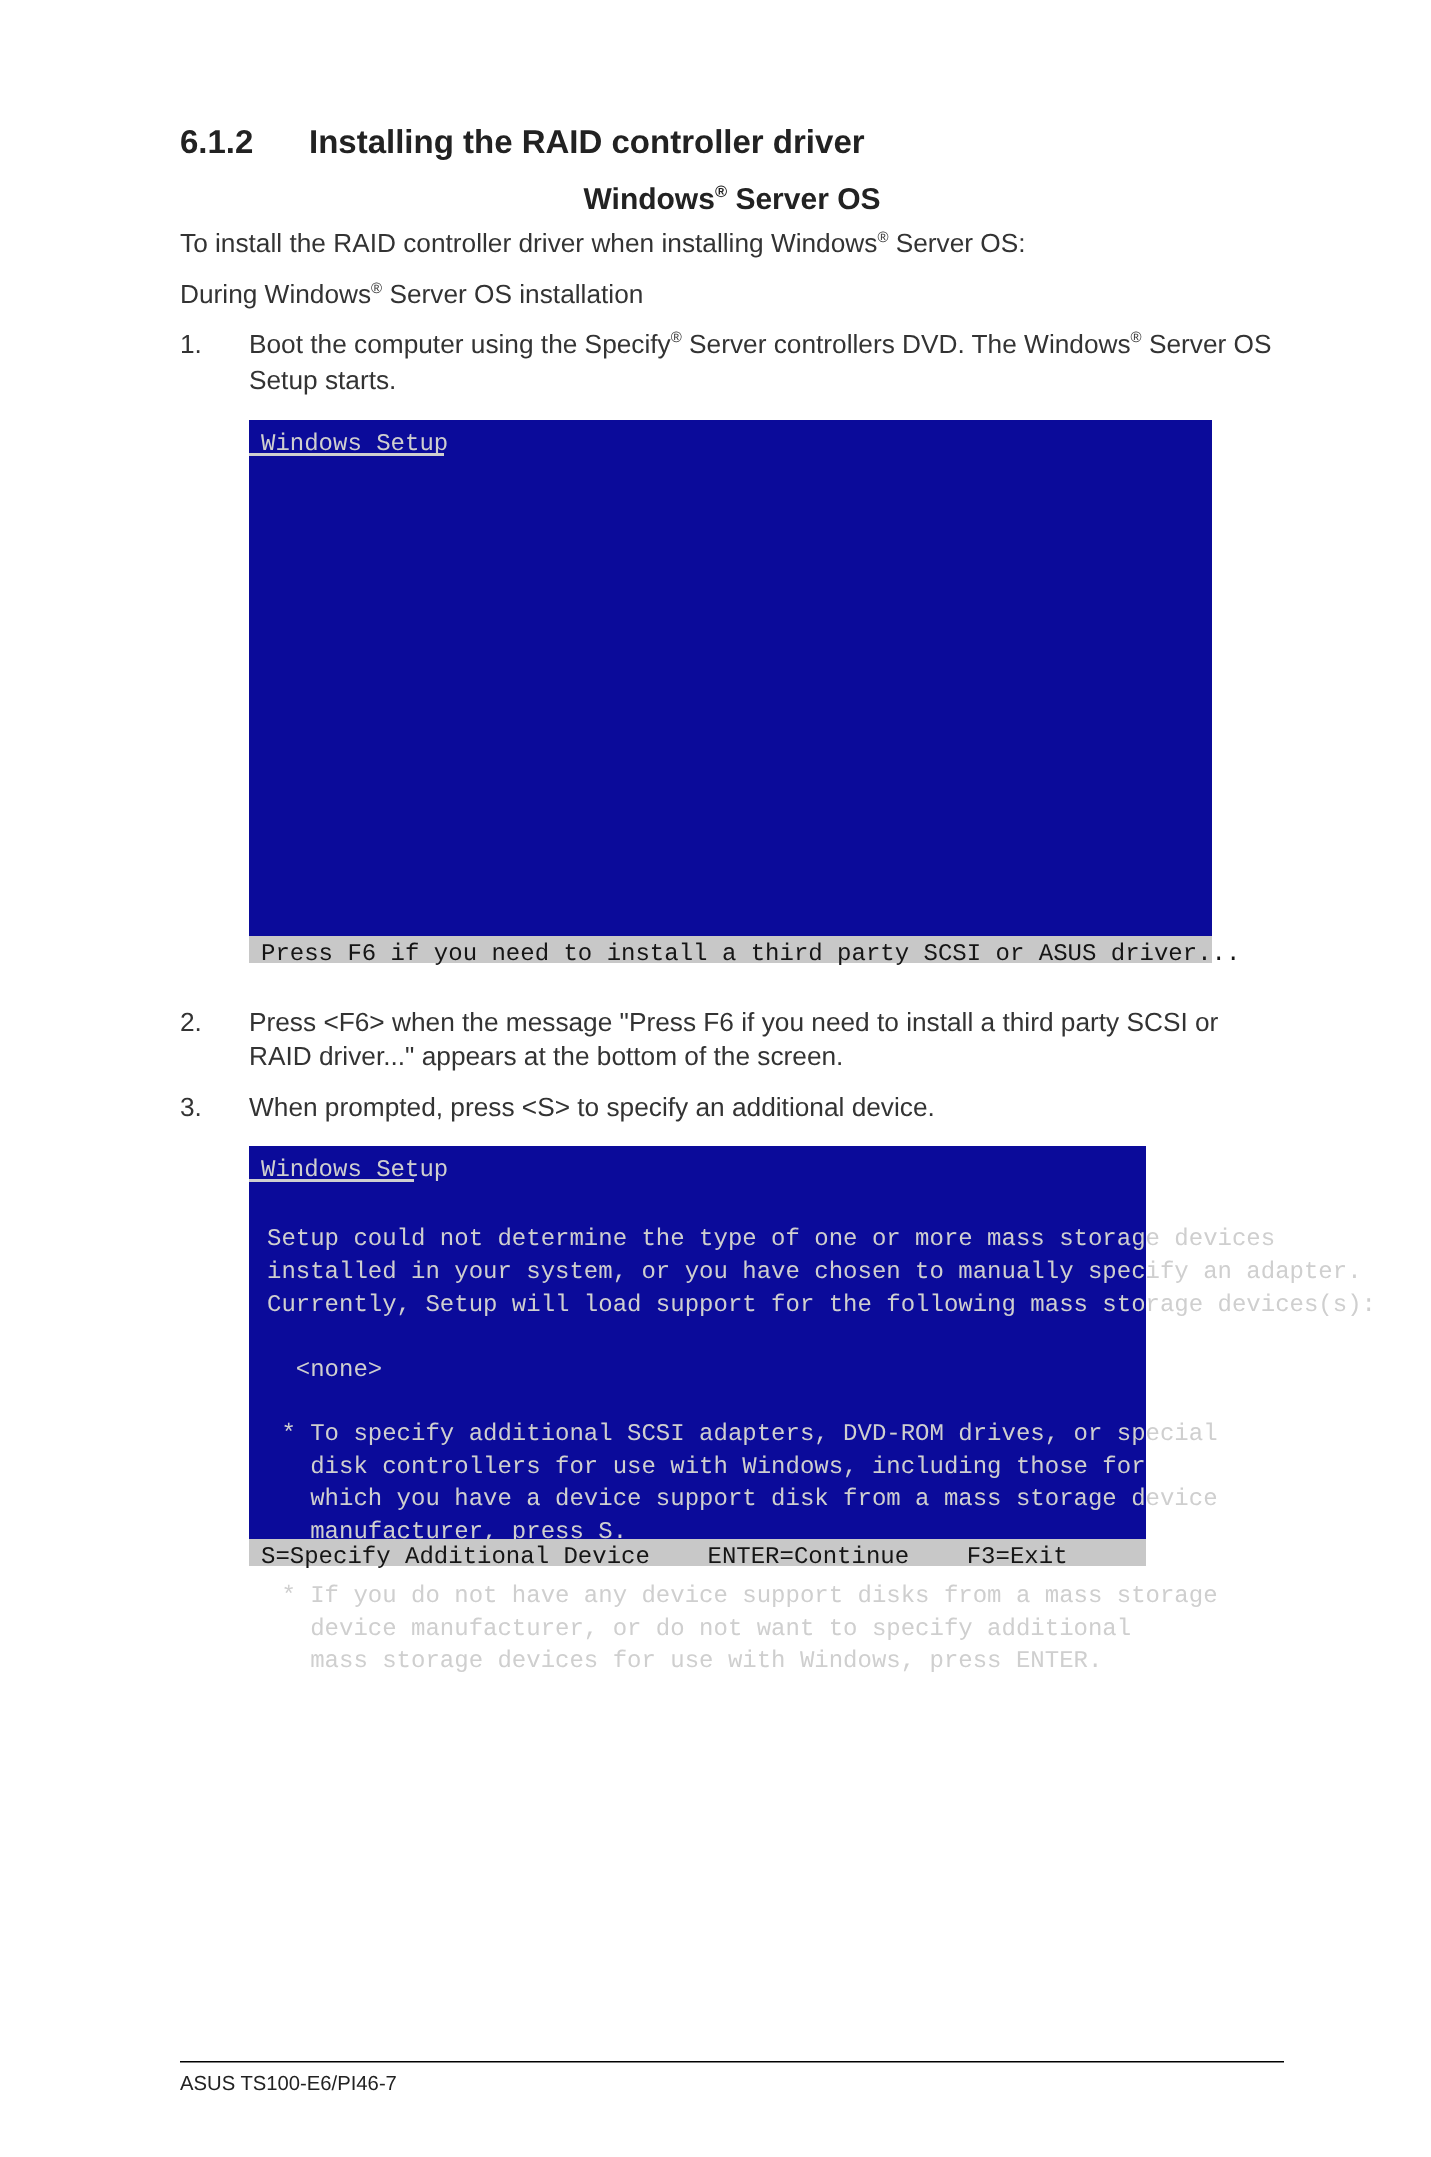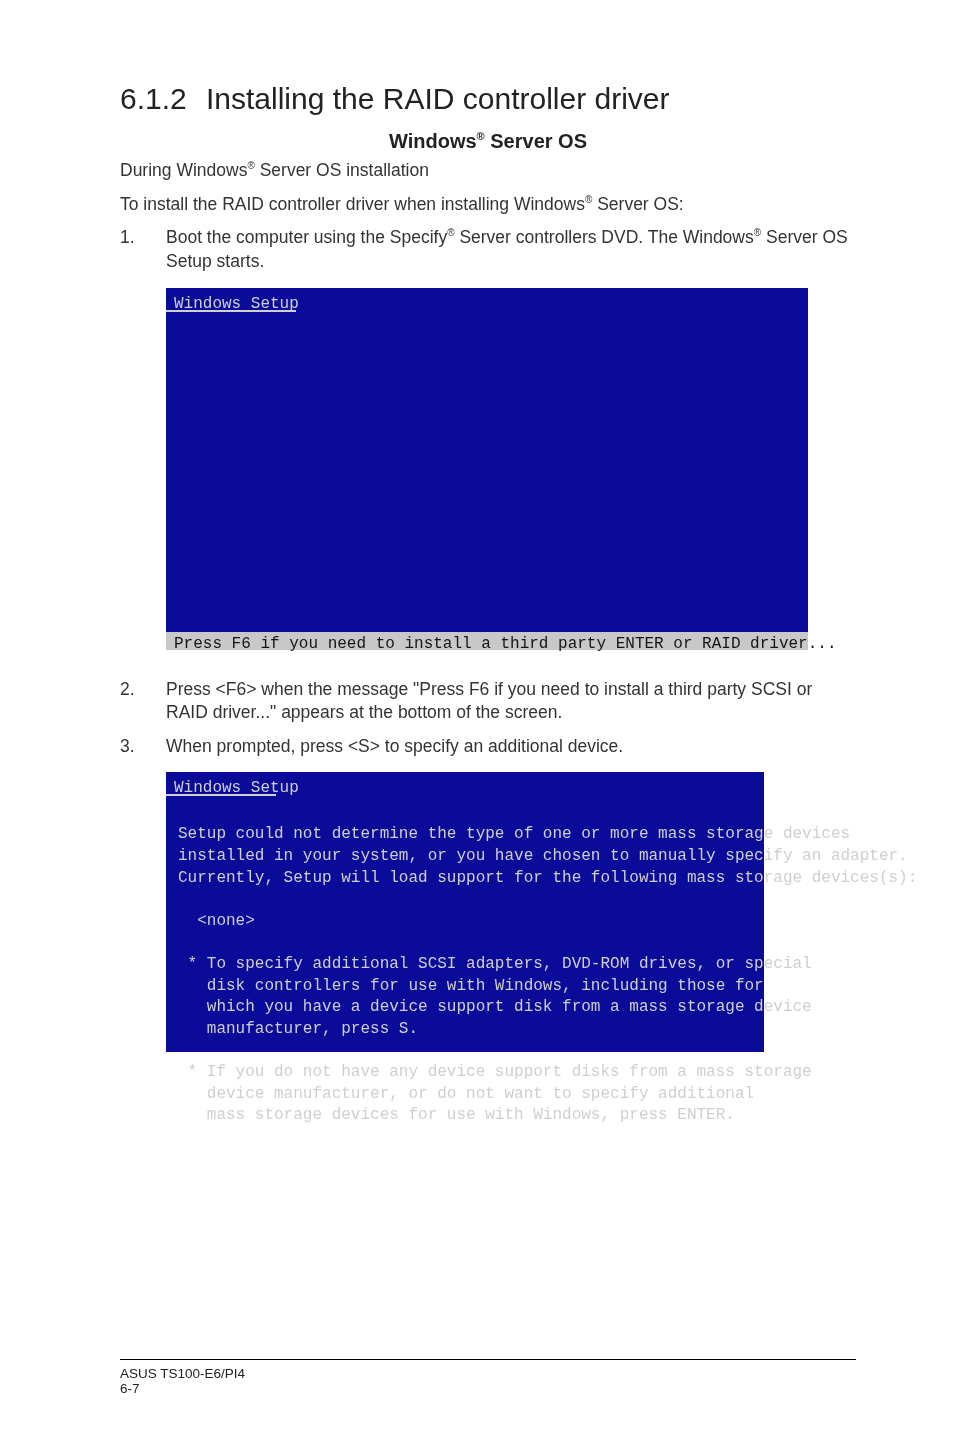--- a/index.html
+++ b/index.html
@@ -8,22 +8,22 @@
     height: 1438px;
     background: #ffffff;
     font-family: Arial, Helvetica, sans-serif;
     color: #222222;
     position: relative;
   }
   .page {
     padding: 82px 98px 0 120px;
   }
   .h-section {
-    font-size: 30px;
-    font-weight: normal;
+    font-size: 22px;
+    font-weight: bold;
     margin-bottom: 14px;
   }
   .h-section .num { display: inline-block; width: 86px; }
   .h-sub {
     font-size: 20px;
     font-weight: bold;
     margin-bottom: 6px;
     text-align: center;
   }
   .h-sub sup { font-size: 11px; vertical-align: super; }
@@ -93,55 +93,54 @@
     position: absolute;
     bottom: 42px;
     left: 120px;
     right: 98px;
     border-top: 1px solid #000;
     padding-top: 6px;
     display: flex;
     justify-content: flex-start;
     font-size: 13.5px;
     color: #222;
-    flex-direction: column;
   }
 </style>
 </head>
 <body>
 
 <div class="page">
 
   <div class="h-section">
     <span class="num">6.1.2</span><span>Installing the RAID controller driver</span>
   </div>
 
   <div class="h-sub">
     <span>Windows</span><sup>®</sup><span> Server OS</span>
   </div>
 
+  <div class="body-text" style="margin-top:6px;">
+    <span>To install the RAID controller driver when installing Windows</span><sup>®</sup><span> Server OS:</span>
+  </div>
+
   <div class="body-text">
     <span>During Windows</span><sup>®</sup><span> Server OS installation</span>
-  </div>
-
-  <div class="body-text" style="margin-top:6px;">
-    <span>To install the RAID controller driver when installing Windows</span><sup>®</sup><span> Server OS:</span>
   </div>
 
   <div class="ol-item" style="margin-top:10px;">
     <div class="num">1.</div>
     <div class="txt">
       <span>Boot the computer using the Specify</span><sup>®</sup><span> Server controllers DVD. The Windows</span><sup>®</sup><span> Server OS Setup starts.</span>
     </div>
   </div>
 
   <div class="console console-1">
     <div class="title">Windows Setup</div>
     <div class="underline" style="top:22px; width:130px;"></div>
-    <div class="statusbar">Press F6 if you need to install a third party ENTER or RAID driver...</div>
+    <div class="statusbar">Press F6 if you need to install a third party SCSI or ASUS driver...</div>
   </div>
 
   <div class="ol-item">
     <div class="num">2.</div>
     <div class="txt">Press &lt;F6&gt; when the message "Press F6 if you need to install a third party SCSI or RAID driver..." appears at the bottom of the screen.</div>
   </div>
 
   <div class="ol-item">
     <div class="num">3.</div>
     <div class="txt">When prompted, press &lt;S&gt; to specify an additional device.</div>
@@ -157,20 +156,21 @@
   &lt;none&gt;
 
  * To specify additional SCSI adapters, DVD-ROM drives, or special
    disk controllers for use with Windows, including those for
    which you have a device support disk from a mass storage device
    manufacturer, press S.
 
  * If you do not have any device support disks from a mass storage
    device manufacturer, or do not want to specify additional
    mass storage devices for use with Windows, press ENTER.</div>
+    <div class="statusbar">S=Specify Additional Device    ENTER=Continue    F3=Exit</div>
   </div>
 
 </div>
 
 <div class="footer">
   <span>ASUS TS100-E6/PI4</span>
   <span>6-7</span>
 </div>
 
 </body></html>

